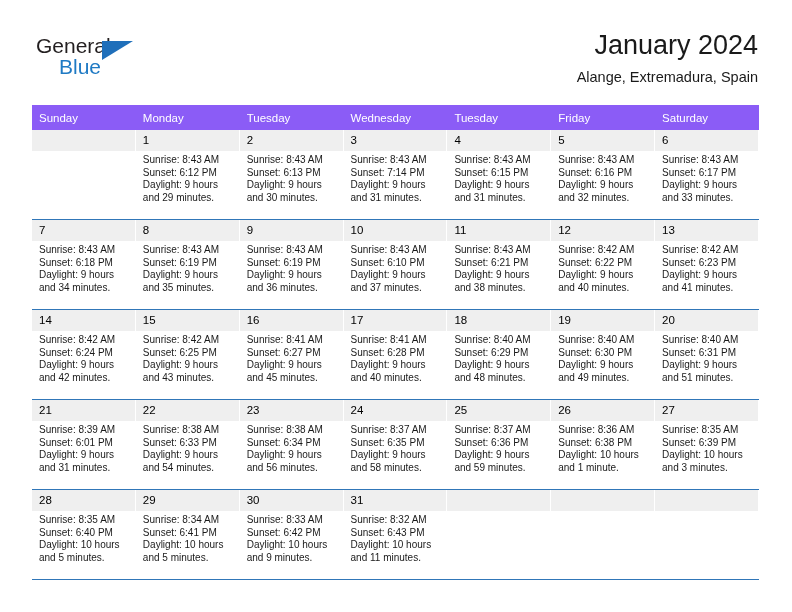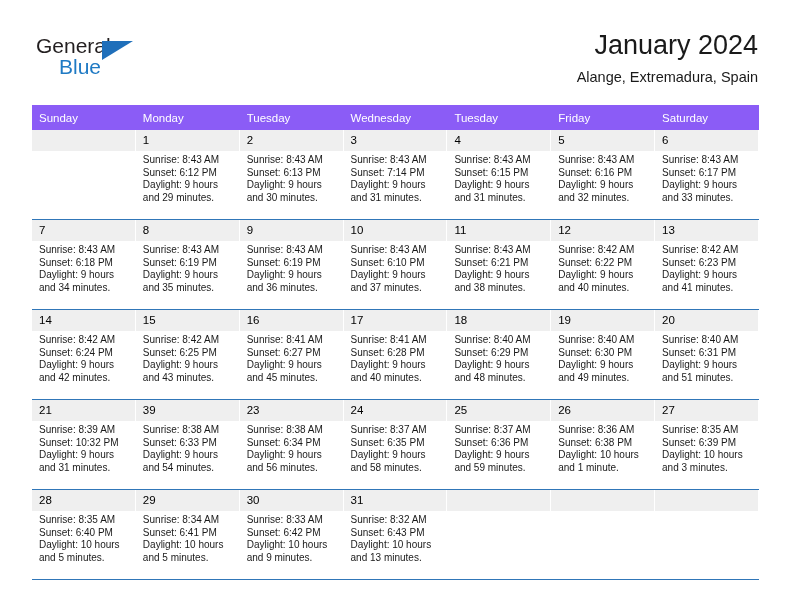--- a/index.html
+++ b/index.html
@@ -400,29 +400,29 @@
               </div>
             </div>
           </td>
         </tr>
         <tr>
           <td>
             <div class="daycell">
               <div class="daynum">21</div>
               <div class="dayinfo">
                 <div>Sunrise: 8:39 AM</div>
-                <div>Sunset: 10:32 PM</div>
+                <div>Sunset: 6:01 PM</div>
                 <div>Daylight: 9 hours</div>
                 <div>and 31 minutes.</div>
               </div>
             </div>
           </td>
           <td>
             <div class="daycell">
-              <div class="daynum">39</div>
+              <div class="daynum">22</div>
               <div class="dayinfo">
                 <div>Sunrise: 8:38 AM</div>
                 <div>Sunset: 6:33 PM</div>
                 <div>Daylight: 9 hours</div>
                 <div>and 54 minutes.</div>
               </div>
             </div>
           </td>
           <td>
             <div class="daycell">
@@ -514,21 +514,21 @@
               </div>
             </div>
           </td>
           <td>
             <div class="daycell">
               <div class="daynum">31</div>
               <div class="dayinfo">
                 <div>Sunrise: 8:32 AM</div>
                 <div>Sunset: 6:43 PM</div>
                 <div>Daylight: 10 hours</div>
-                <div>and 13 minutes.</div>
+                <div>and 11 minutes.</div>
               </div>
             </div>
           </td>
           <td>
             <div class="daycell cell-empty">
               <div class="daynum empty"></div>
             </div>
           </td>
           <td>
             <div class="daycell cell-empty">

